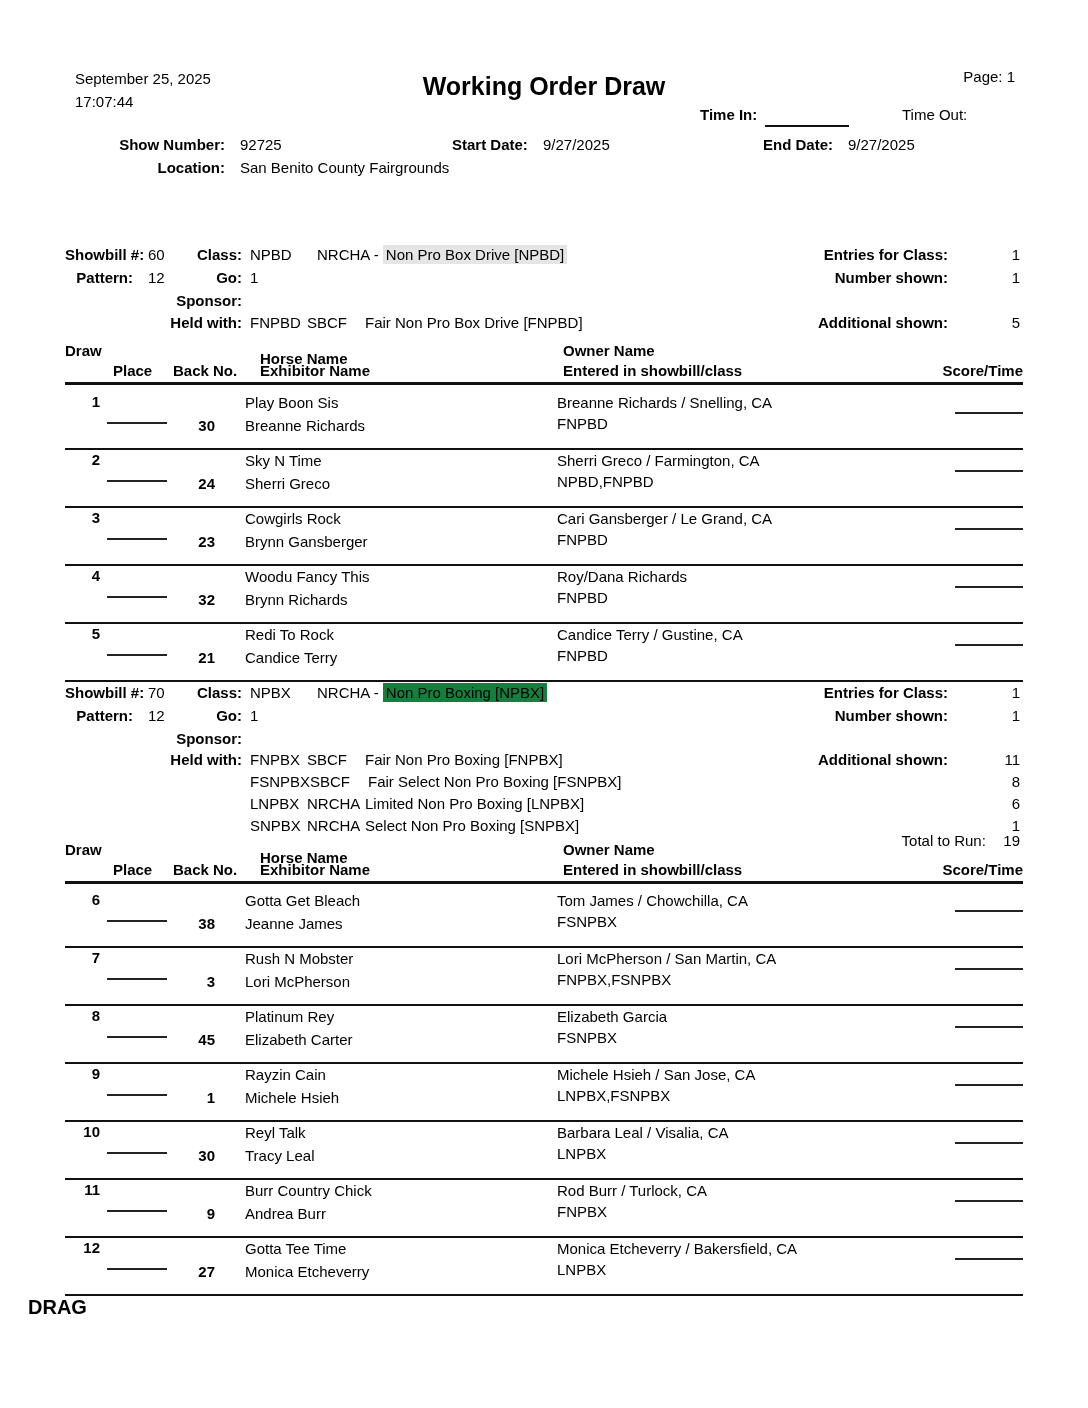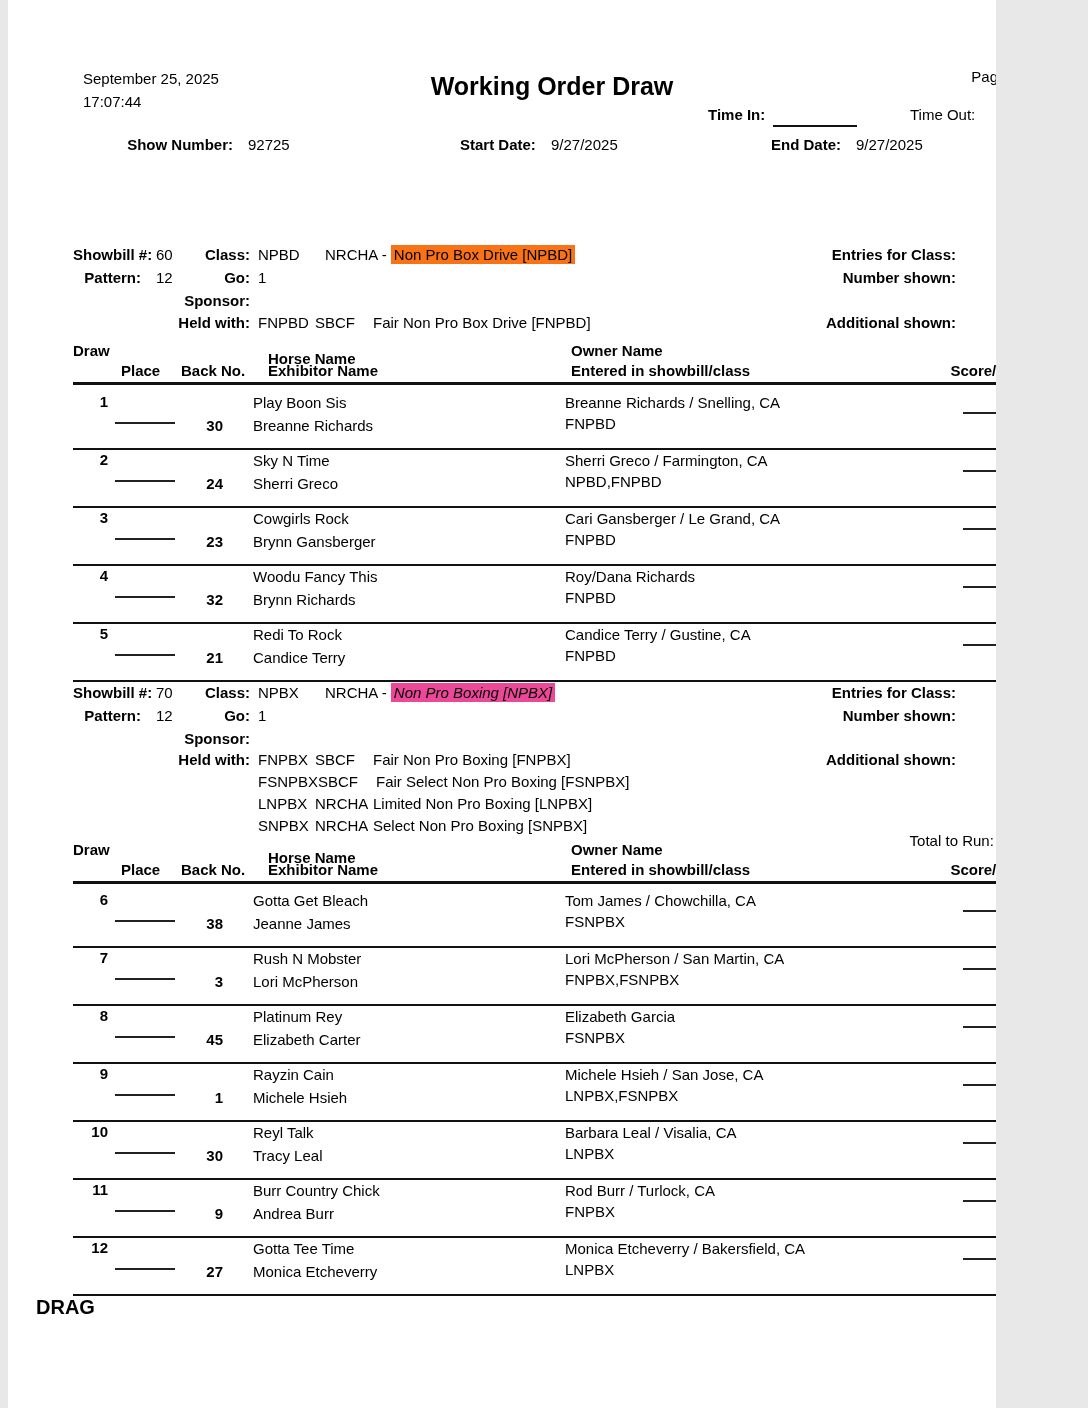--- a/index.html
+++ b/index.html
@@ -1,23 +1,22 @@
 <!DOCTYPE html>
 <html><head>
 <meta charset="utf-8">
 <style>
   html,body{margin:0;padding:0;background:#e8e8e8;}
   .page{
     position:relative;
-    width:988px;height:1408px;
+    width:1088px;height:1408px;
     background:#ffffff;
     font-family:"Liberation Sans","DejaVu Sans",sans-serif;
     font-size:15px;color:#000;
     overflow:hidden;
-    margin-left:8px;
   }
   .content{position:absolute;left:65px;top:0;width:958px;}
   .abs{position:absolute;white-space:nowrap;}
 
   
   .gen-date{position:absolute;left:10px;top:70px;}
   .gen-time{position:absolute;left:10px;top:93px;}
   .rpt-title{position:absolute;left:0;top:72px;width:100%;text-align:center;font-size:25px;font-weight:bold;}
   .page-num{position:absolute;right:8px;top:68px;}
   .time-row{position:absolute;left:0;top:104px;width:100%;height:26px;}
@@ -103,29 +102,33 @@
 
     <div class="show-info">
       <div class="si-row">
         <span class="abs si-l1">Show Number:</span>
         <span class="abs si-v1">92725</span>
         <span class="abs si-l2">Start Date:</span>
         <span class="abs si-v2">9/27/2025</span>
         <span class="abs si-l3">End Date:</span>
         <span class="abs si-v3">9/27/2025</span>
       </div>
+      <div class="si-row">
+        <span class="abs si-l1">Location:</span>
+        <span class="abs si-v1">San Benito County Fairgrounds</span>
+      </div>
     </div>
 
     <div class="sec sec1">
       <div class="cls-line">
         <span class="abs cl-sb">Showbill #:</span>
         <span class="abs cl-sbv">60</span>
         <span class="abs cl-c">Class:</span>
         <span class="abs cl-cv">NPBD</span>
-        <span class="abs cl-name"><span>NRCHA - </span><mark style="background: #f97316;">Non Pro Box Drive [NPBD]</mark></span>
+        <span class="abs cl-name"><span>NRCHA - </span><mark style="background: #e5e5e5;">Non Pro Box Drive [NPBD]</mark></span>
         <span class="abs cl-rl">Entries for Class:</span>
         <span class="abs cl-rv">1</span>
       </div>
       <div class="cls-line">
         <span class="abs cl-sb">Pattern:</span>
         <span class="abs cl-sbv">12</span>
         <span class="abs cl-c">Go:</span>
         <span class="abs cl-cv">1</span>
         <span class="abs cl-rl">Number shown:</span>
         <span class="abs cl-rv">1</span>
@@ -212,21 +215,21 @@
 
       </div>
     </div>
 
     <div class="sec sec2">
       <div class="cls-line">
         <span class="abs cl-sb">Showbill #:</span>
         <span class="abs cl-sbv">70</span>
         <span class="abs cl-c">Class:</span>
         <span class="abs cl-cv">NPBX</span>
-        <span class="abs cl-name"><span>NRCHA - </span><mark style="background: #ec4899; font-style: italic;">Non Pro Boxing [NPBX]</mark></span>
+        <span class="abs cl-name"><span>NRCHA - </span><mark style="background: #15803d;">Non Pro Boxing [NPBX]</mark></span>
         <span class="abs cl-rl">Entries for Class:</span>
         <span class="abs cl-rv">1</span>
       </div>
       <div class="cls-line">
         <span class="abs cl-sb">Pattern:</span>
         <span class="abs cl-sbv">12</span>
         <span class="abs cl-c">Go:</span>
         <span class="abs cl-cv">1</span>
         <span class="abs cl-rl">Number shown:</span>
         <span class="abs cl-rv">1</span>

